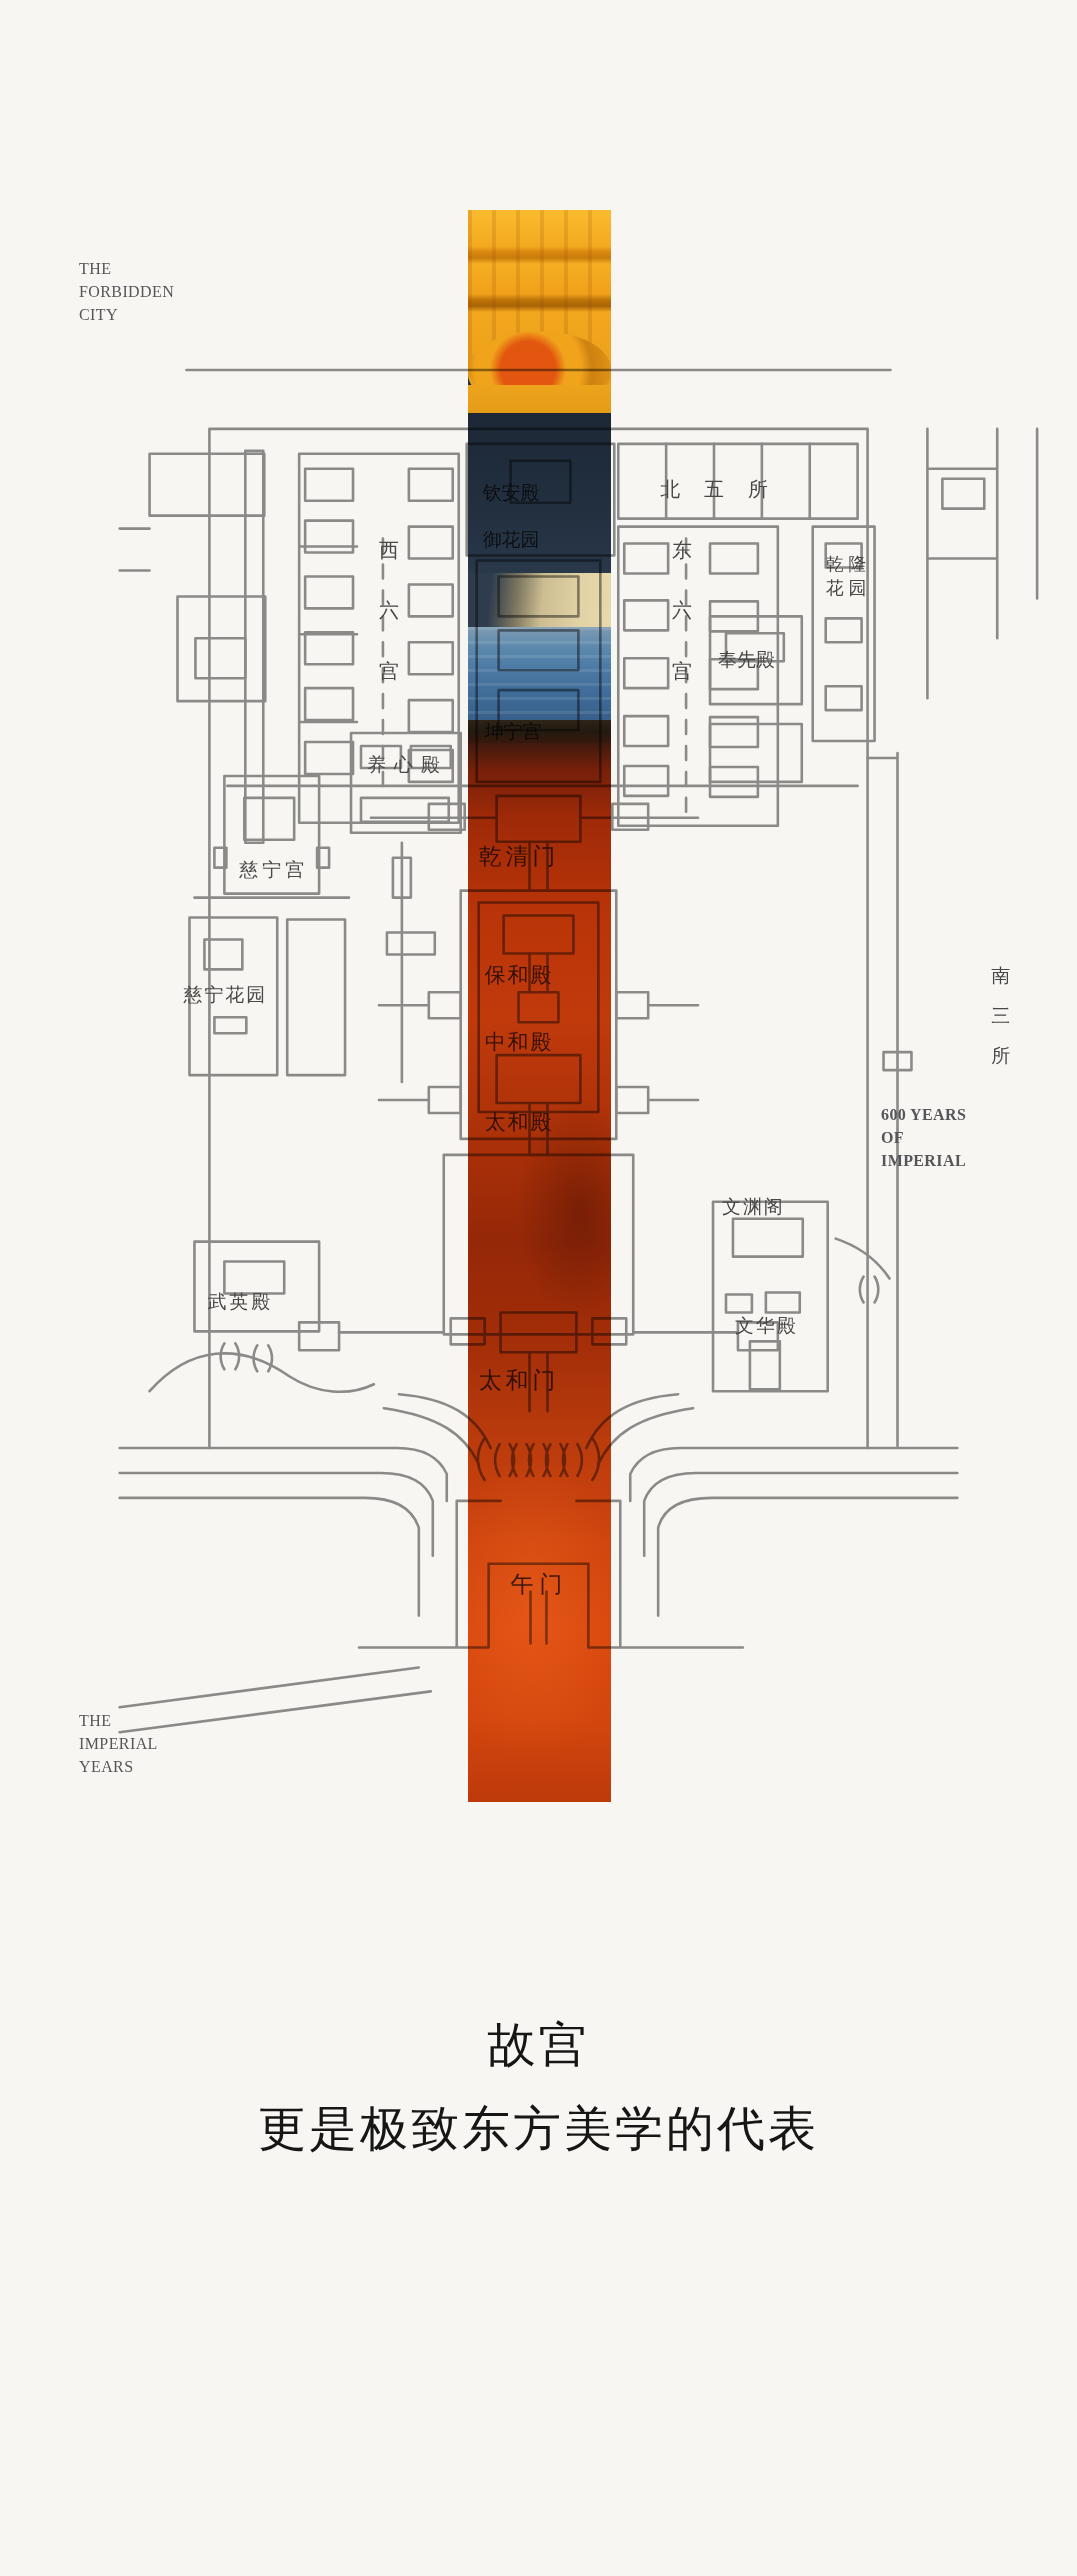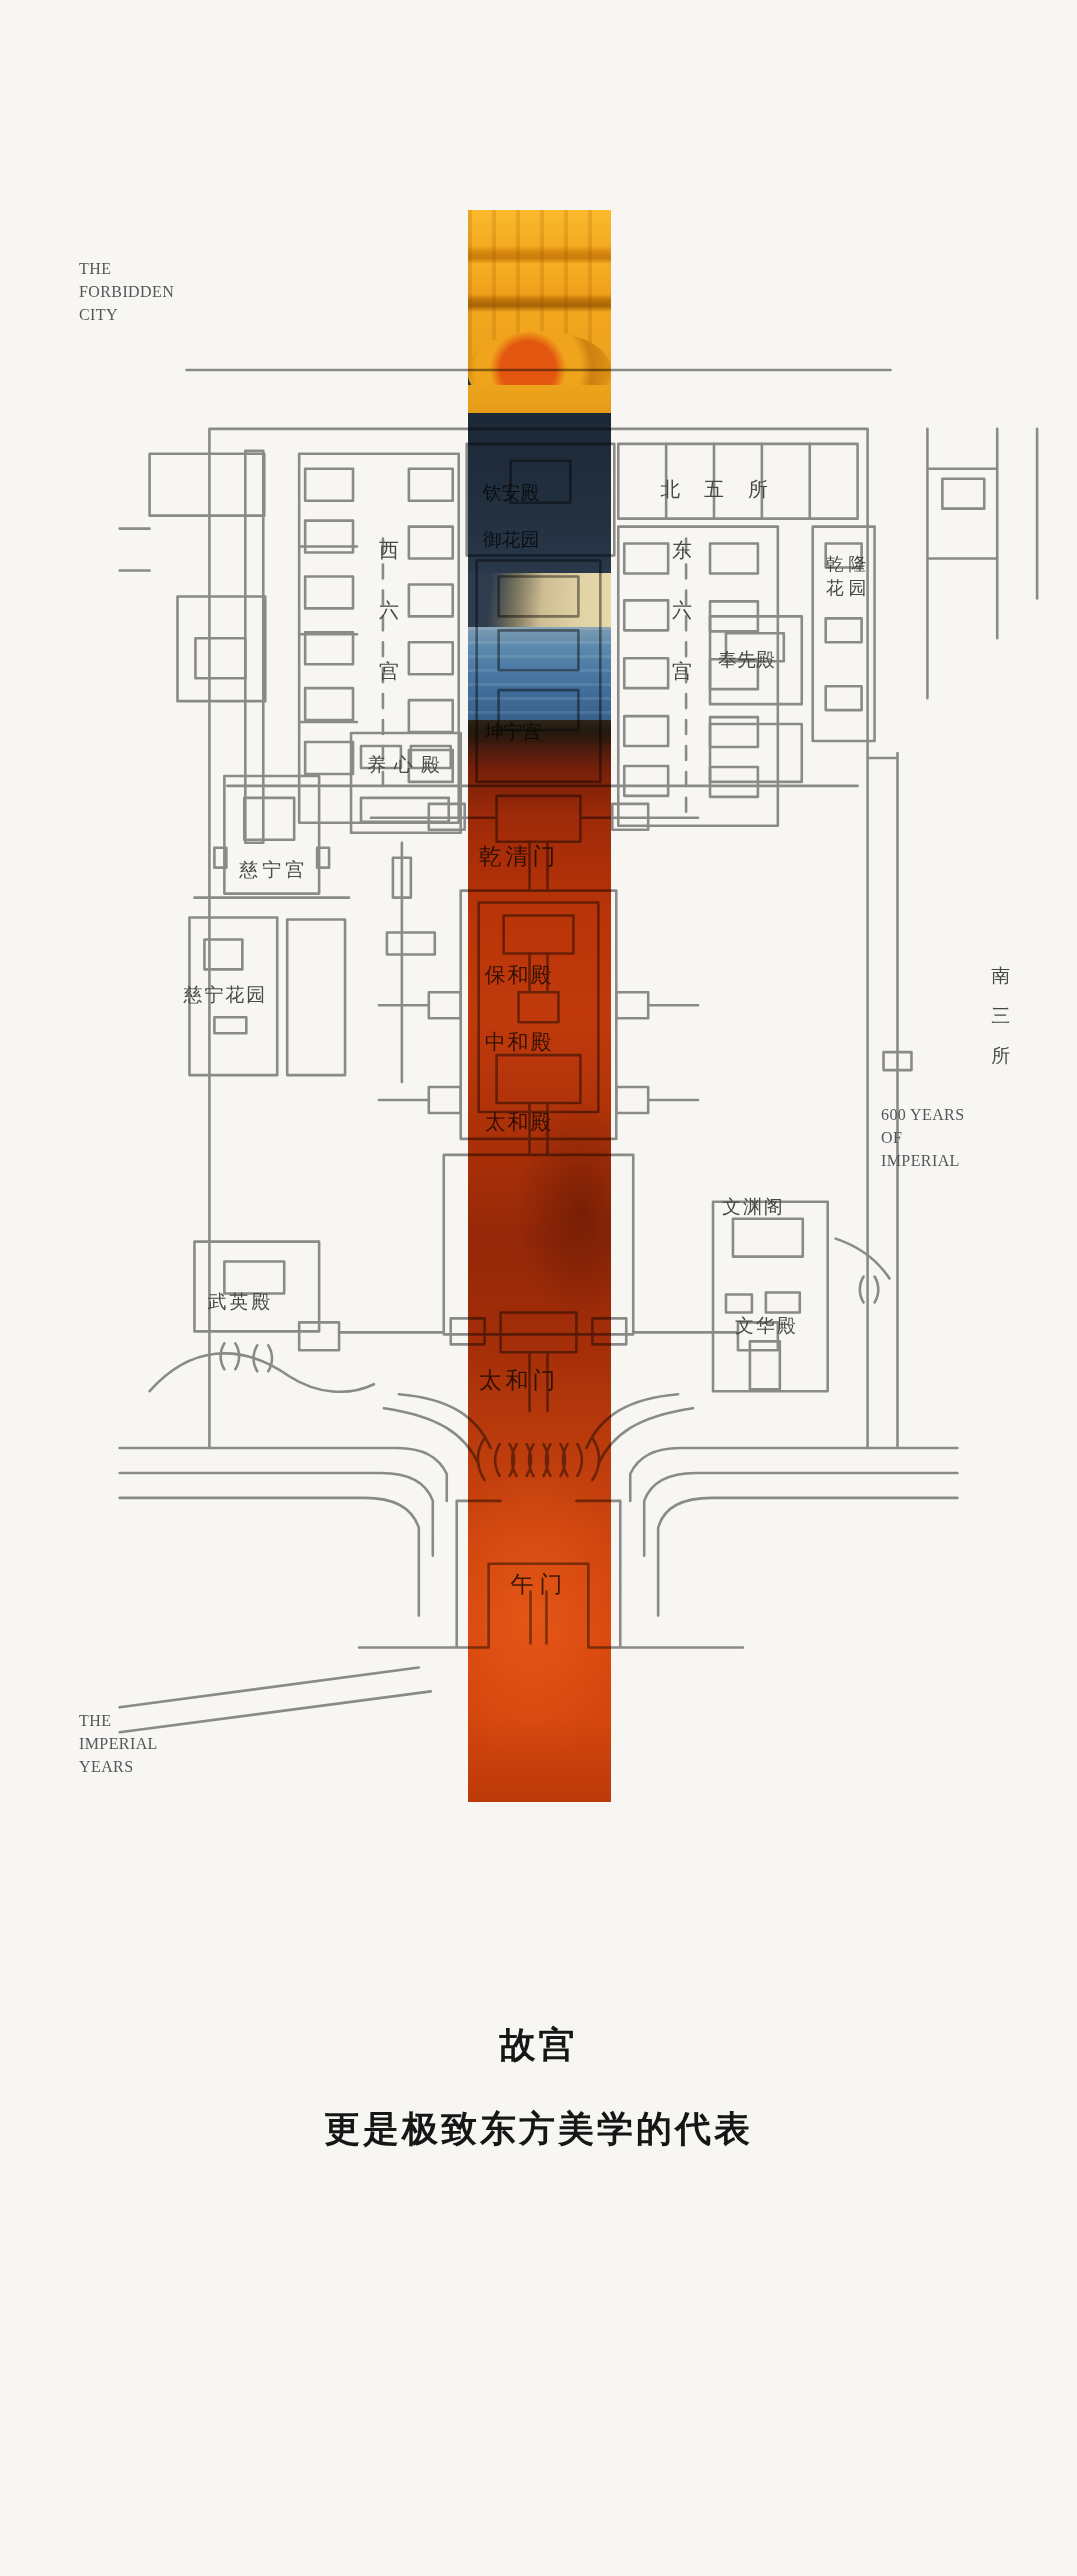--- a/index.html
+++ b/index.html
@@ -50,27 +50,27 @@
   svg.map{position:absolute;left:0;top:0;mix-blend-mode:multiply;}
   .map-lines{stroke:var(--map-line);stroke-width:2.6;fill:none;
     stroke-linecap:round;stroke-linejoin:round;}
   .map-dash{stroke-dasharray:14 12;}
   .map text{fill:var(--map-label);font-family:"Liberation Serif",serif;}
 
   
   .en-title{position:absolute;color:var(--heading);font-size:16px;line-height:23px;
     letter-spacing:0.4px;font-family:"Liberation Serif",serif;}
   .en-top-left{left:79px;top:257px;}
-  .en-right{left:881px;top:1103px;}
+  .en-right{left:881px;top:1103px;font-weight:bold;}
   .en-bottom-left{left:79px;top:1709px;}
 
   
   .caption{position:absolute;left:0;top:2003px;width:1077px;text-align:center;
     color:var(--caption);font-family:"Liberation Sans",sans-serif;}
-  .caption div{line-height:84px;font-size:36px;letter-spacing:3px;font-weight:bold;}
+  .caption div{line-height:84px;font-size:48px;letter-spacing:3px;}
 </style>
 </head>
 <body>
 
 <div class="canvas">
 
   <div class="strip">
     <div class="s-gold"></div>
     <div class="s-diag"></div>
     <div class="medallion-left"></div>

